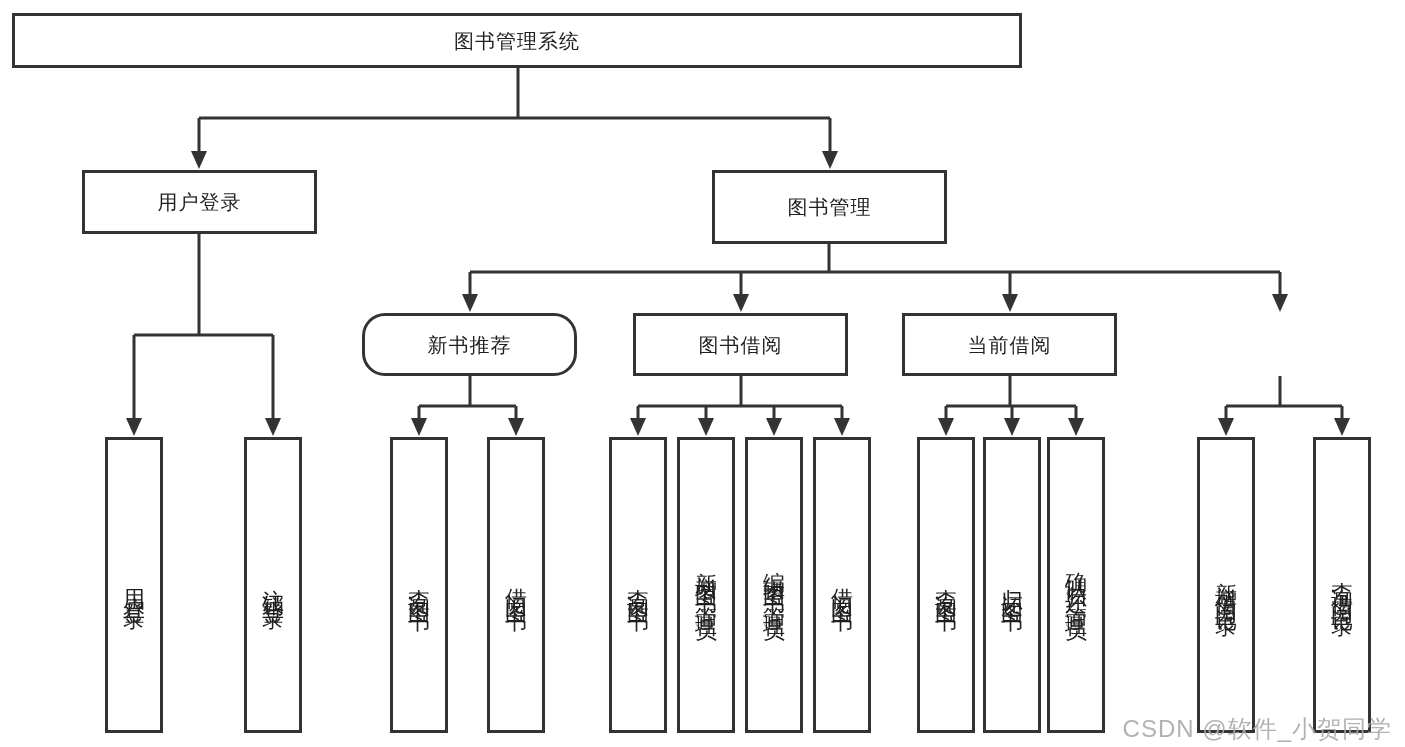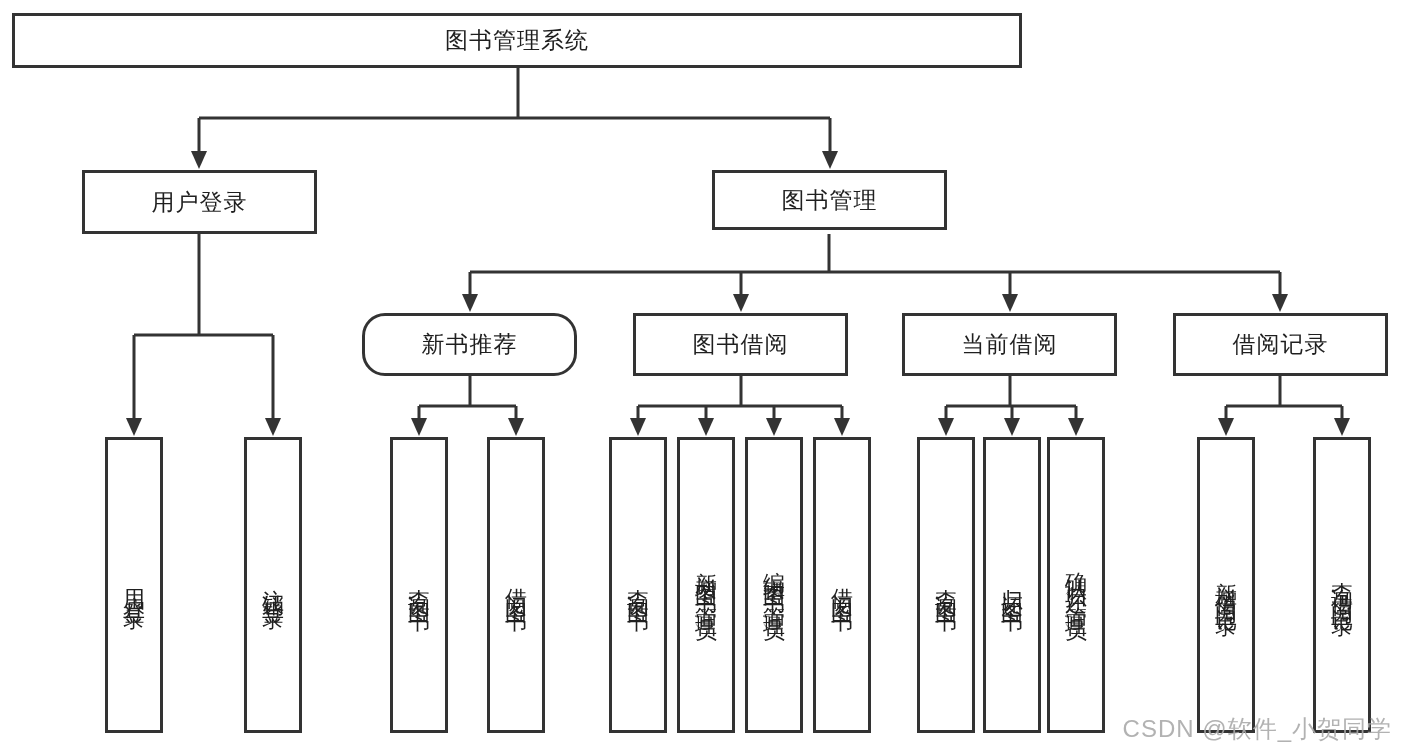--- a/index.html
+++ b/index.html
@@ -26,21 +26,21 @@
     position: absolute;
     box-sizing: border-box;
     border: 3px solid #333333;
     background: #ffffff;
     display: flex;
     align-items: center;
     justify-content: center;
     color: #1f1f1f;
   }
   .node .hlabel {
-    font-size: 23px;
+    font-size: 20px;
     line-height: 1;
     white-space: nowrap;
     letter-spacing: 1px;
   }
   .node.leaf .vlabel {
     writing-mode: vertical-rl;
     text-orientation: mixed;
     font-size: 22px;
     letter-spacing: 7px;
     line-height: 1;
@@ -101,35 +101,32 @@
     <polygon points="1334,418 1350,418 1342,436" fill="#333333"></polygon>
   </svg>
 
   <div class="node" style="left:12px; top:13px; width:1010px; height:55px;">
     <span class="hlabel">图书管理系统</span>
   </div>
 
   <div class="node" style="left:82px; top:170px; width:235px; height:64px;">
     <span class="hlabel">用户登录</span>
   </div>
-  <div class="node" style="left:712px; top:170px; width:235px; height:60px;">
+  <div class="node" style="left:712px; top:170px; width:235px; height:74px;">
     <span class="hlabel">图书管理</span>
   </div>
 
   <div class="node" style="left:362px; top:313px; width:215px; height:63px;border-radius:23px;">
     <span class="hlabel">新书推荐</span>
   </div>
   <div class="node" style="left:633px; top:313px; width:215px; height:63px;">
     <span class="hlabel">图书借阅</span>
   </div>
   <div class="node" style="left:902px; top:313px; width:215px; height:63px;">
     <span class="hlabel">当前借阅</span>
-  </div>
-  <div class="node" style="left:1173px; top:313px; width:215px; height:63px;">
-    <span class="hlabel">借阅记录</span>
   </div>
 
   <div class="node leaf" style="left:105px; top:437px; width:58px; height:296px;">
     <span class="vlabel">用户登录</span>
   </div>
   <div class="node leaf" style="left:244px; top:437px; width:58px; height:296px;">
     <span class="vlabel">注销登录</span>
   </div>
 
   <div class="node leaf" style="left:390px; top:437px; width:58px; height:296px;">

